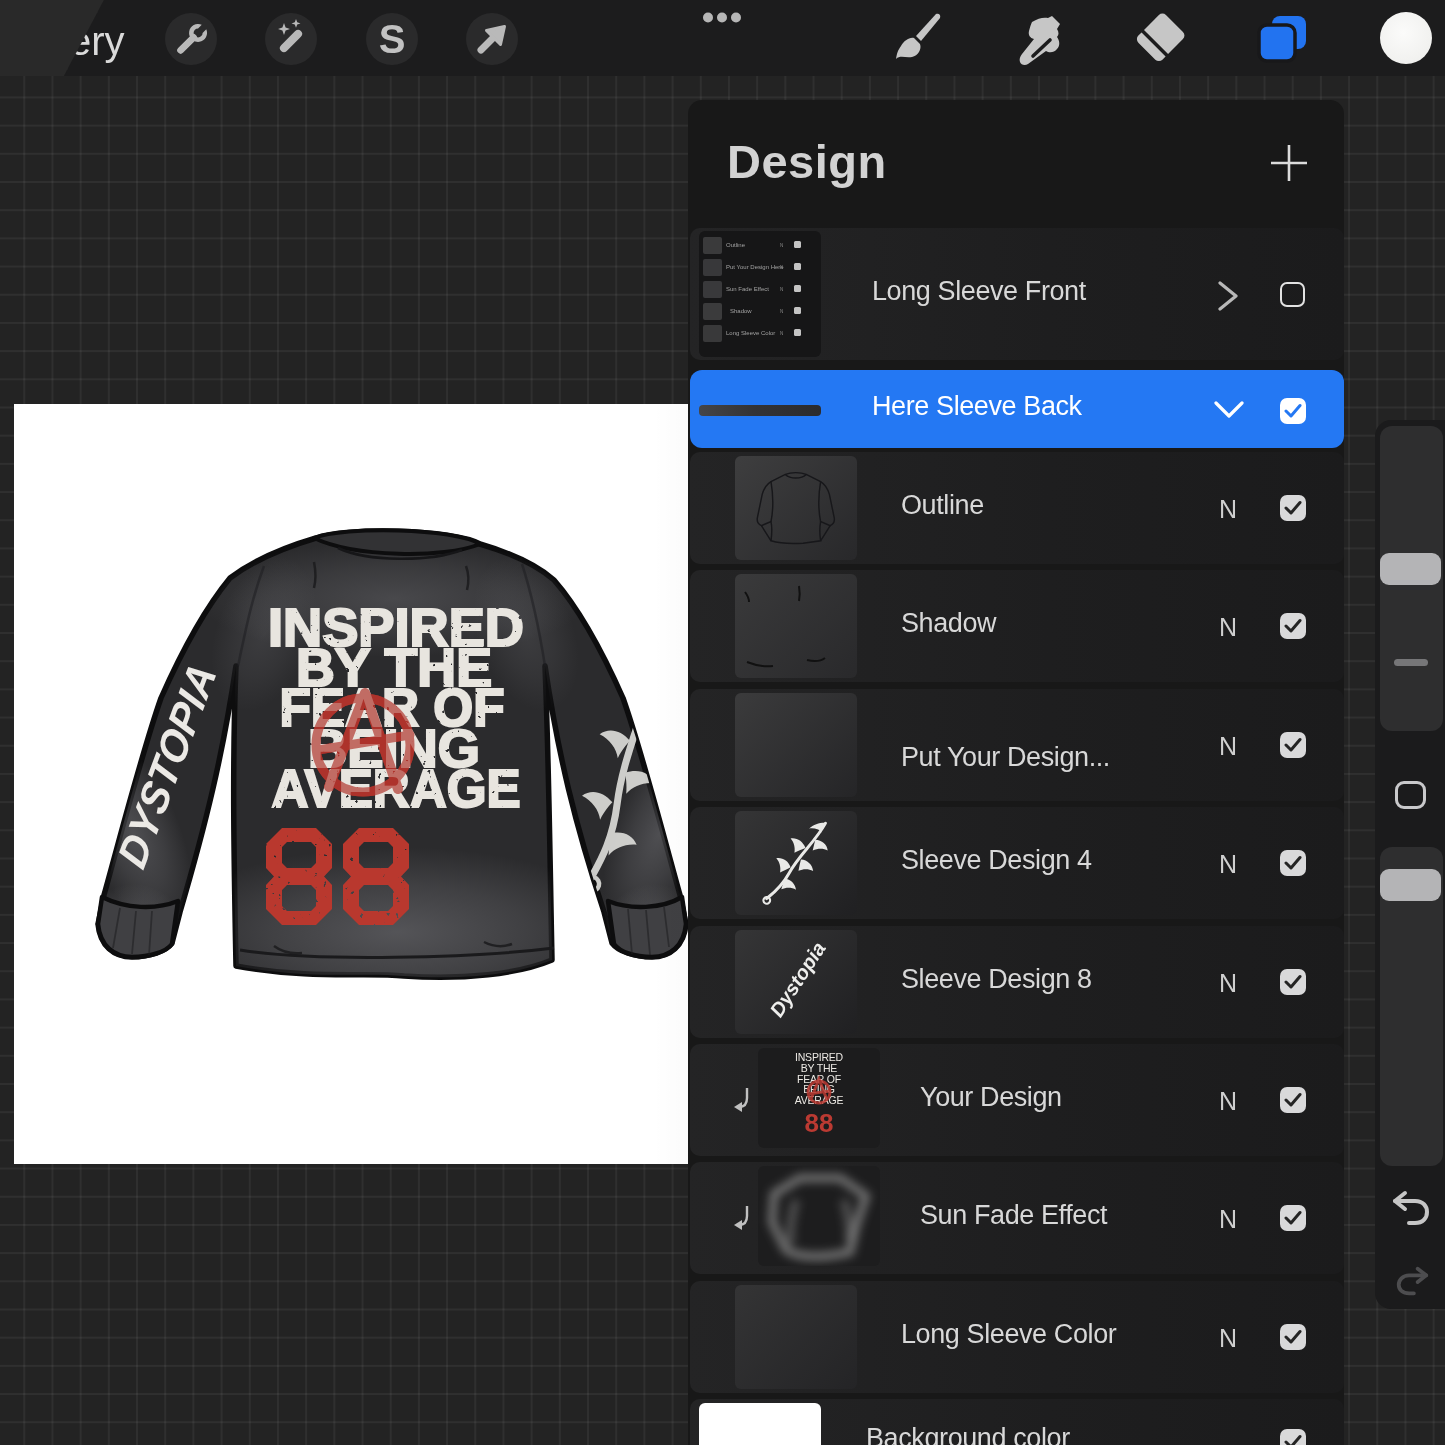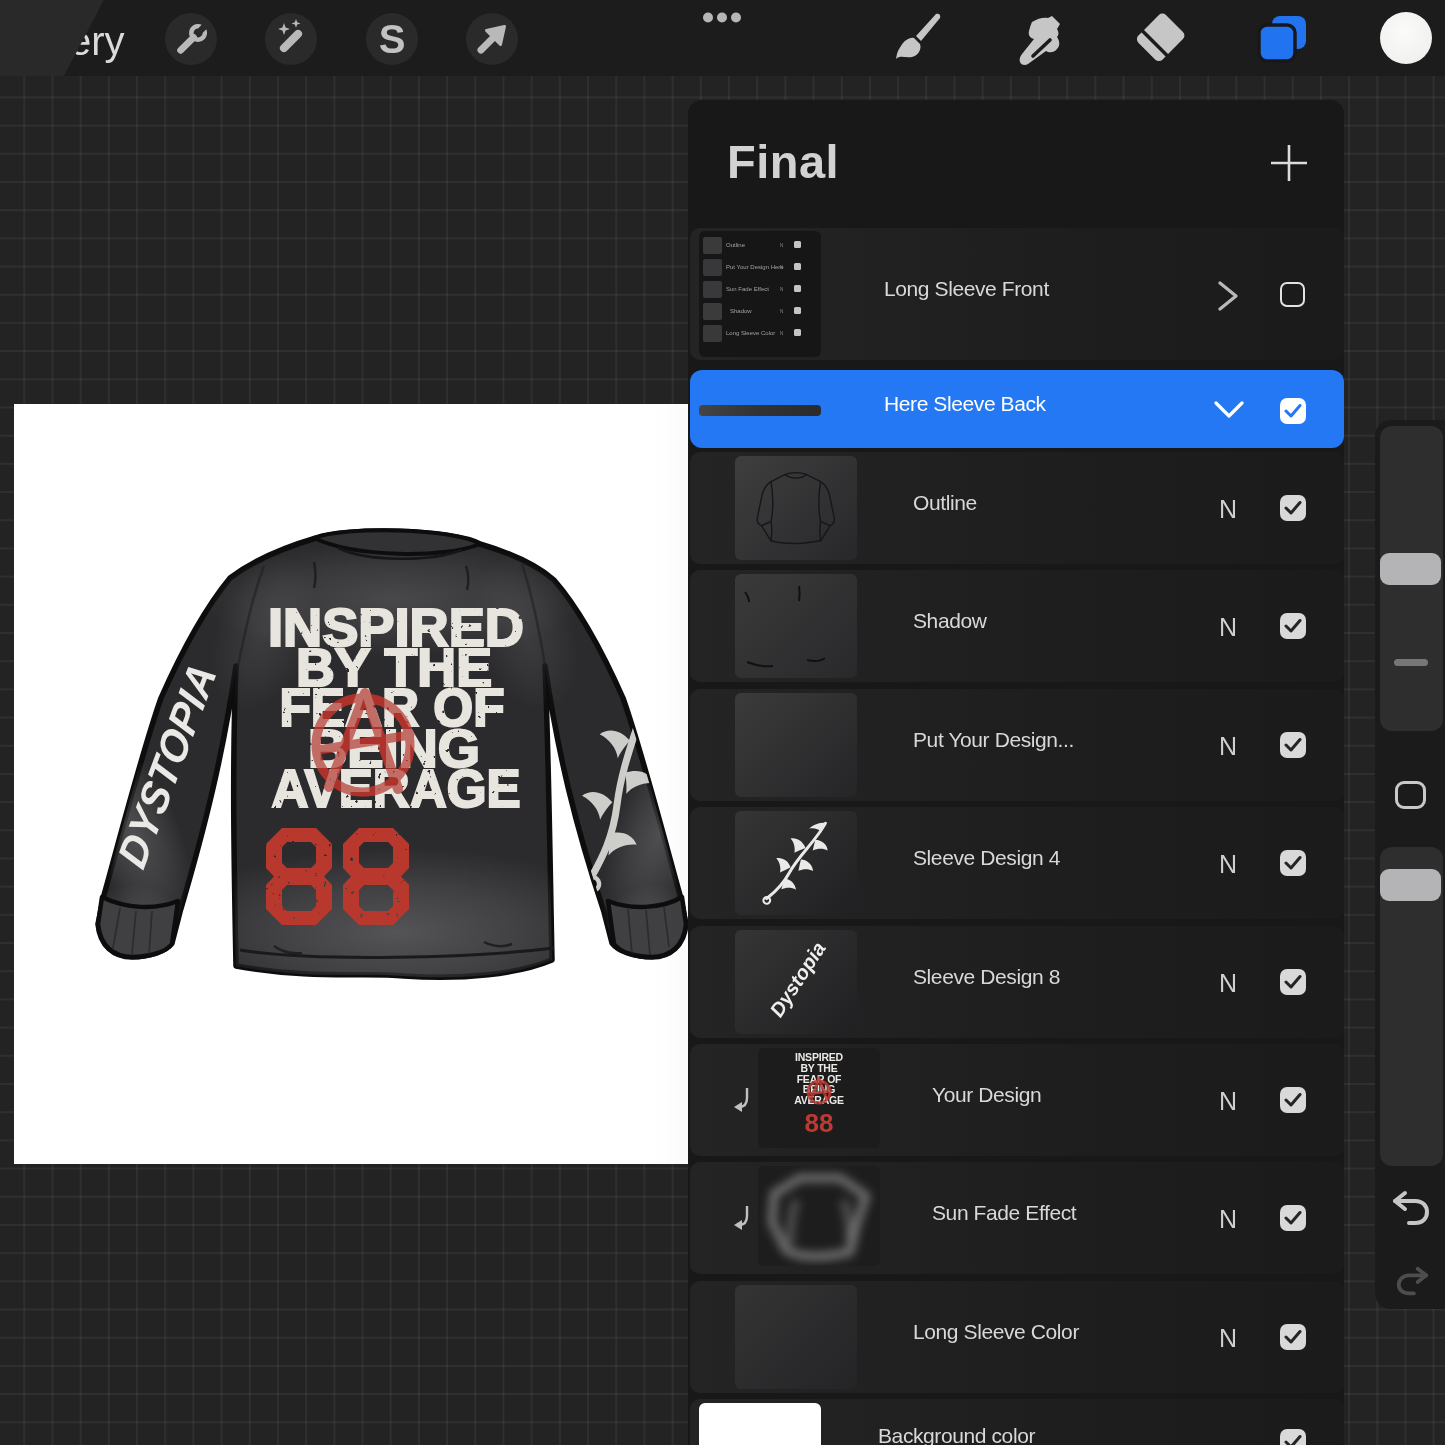--- a/index.html
+++ b/index.html
@@ -16,21 +16,21 @@
   #cornerflat{left:0;top:0;width:110px;height:76px;background:#292929;
       clip-path:polygon(0 0,104px 0,64px 76px,0 76px);}
   #toolbar{left:0;top:0;width:1445px;height:76px;background:#1c1c1d;
       clip-path:polygon(104px 0,1445px 0,1445px 76px,64px 76px);}
   .tcirc{position:absolute;top:13px;width:52px;height:52px;border-radius:50%;background:#2a2a2b;}
   #gallery{position:absolute;left:69px;top:19px;font-size:40px;color:#dadada;}
   
   #panel{left:688px;top:100px;width:656px;height:1345px;background:#181818;border-radius:14px 14px 0 0;}
   #ltitle{left:727px;top:134px;font-size:47px;font-weight:bold;color:#d2d2d2;letter-spacing:0.5px;}
   .row{position:absolute;left:690px;width:654px;background:linear-gradient(90deg,#242425 0%,#1e1e1f 55%,#1b1b1c 100%);border-radius:10px;}
-  .rtitle{position:absolute;font-size:21px;color:#d8d8d8;white-space:nowrap;letter-spacing:-0.4px;line-height:1;margin-left:12px;}
+  .rtitle{position:absolute;font-size:27px;color:#d8d8d8;white-space:nowrap;letter-spacing:-0.4px;line-height:1;}
   .nlab{position:absolute;left:1212px;width:32px;text-align:center;font-size:25px;color:#cfcfcf;}
   .cb{position:absolute;left:1280px;width:26px;height:26px;border-radius:7px;background:#d9d9da;}
   .cb svg{position:absolute;left:4px;top:5px;}
   .cbe{position:absolute;left:1280px;width:21px;height:21px;border-radius:7px;border:2.5px solid #e2e2e2;}
   .th{position:absolute;border-radius:6px;overflow:hidden;}
   .cliparrow{position:absolute;left:731px;width:22px;height:30px;}
   
   #sidebar{left:1375px;top:420px;width:70px;height:889px;background:#1b1b1c;border-radius:16px 0 0 16px;}
   .spanel{position:absolute;left:1380px;width:63px;background:#2e2e2f;border-radius:12px;}
   .shandle{position:absolute;left:1380px;width:61px;height:32px;background:#b4b4b6;border-radius:9px;}
@@ -215,21 +215,21 @@
 
   <svg class="abs" style="left:1254px;top:12px" width="56" height="52" viewBox="0 0 56 52">
     <rect x="18" y="4" width="34" height="33" rx="8" fill="#2273f0"></rect>
     <rect x="5" y="13" width="36" height="36" rx="8" fill="#2273f0" stroke="#18181a" stroke-width="3.5"></rect>
   </svg>
 
   <div class="abs" style="left:1380px;top:12px;width:52px;height:52px;border-radius:50%;background:radial-gradient(circle at 45% 40%, #fbfbfa 0%, #f1f1ef 70%, #e8e8e6 100%);"></div>
 </div>
 
 <div class="abs" id="panel"></div>
-<div class="abs" id="ltitle">Final</div>
+<div class="abs" id="ltitle">Design</div>
 <svg class="abs" style="left:1270px;top:144px" width="38" height="38" viewBox="0 0 38 38">
   <path d="M19 1 V37 M1 19 H37" stroke="#dcdcdc" stroke-width="2.6"></path>
 </svg>
 
 <div class="row" style="top:228px;height:132px;"></div>
 <div class="th" style="left:699px;top:231px;width:122px;height:126px;background:#161617;">
   <div style="position:absolute;left:3px;top:6px;width:116px;height:114px;font-family:'Liberation Sans';">
     <div style="position:absolute;left:1px;top:0px;width:19px;height:17px;background:#3a3a3b;border-radius:2px;"></div>
     <div style="position:absolute;left:24px;top:5px;font-size:6px;color:#a2a2a2;">Outline</div>
     <div style="position:absolute;left:78px;top:6px;font-size:4.5px;color:#8a8a8a;">N</div>
@@ -304,21 +304,21 @@
 <div class="rtitle" style="left:901px;top:610px;">Shadow</div>
 <div class="nlab" style="top:613px;">N</div>
 <div class="cb" style="top:613px;">
     <svg width="18" height="16" viewBox="0 0 18 16">
       <path d="M2 8 L7 13 L16 2.5" stroke="#242424" stroke-width="3" fill="none" stroke-linecap="round" stroke-linejoin="round"></path>
     </svg>
   </div>
 
 <div class="row" style="top:689px;height:112px;"></div>
 <div class="th" style="left:735px;top:693px;width:122px;height:104px;background:linear-gradient(135deg,#3b3b3c 0%,#252527 100%);"></div>
-<div class="rtitle" style="left:901px;top:729px;">Put Your Design...</div>
+<div class="rtitle" style="left:901px;top:744px;">Put Your Design...</div>
 <div class="nlab" style="top:732px;">N</div>
 <div class="cb" style="top:732px;">
     <svg width="18" height="16" viewBox="0 0 18 16">
       <path d="M2 8 L7 13 L16 2.5" stroke="#242424" stroke-width="3" fill="none" stroke-linecap="round" stroke-linejoin="round"></path>
     </svg>
   </div>
 
 <div class="row" style="top:807px;height:112px;"></div>
 <div class="th" style="left:735px;top:811px;width:122px;height:104px;background:linear-gradient(135deg,#353536 0%,#202022 100%);">
   <svg width="122" height="104" viewBox="0 0 122 104">
@@ -353,21 +353,21 @@
       <path d="M2 8 L7 13 L16 2.5" stroke="#242424" stroke-width="3" fill="none" stroke-linecap="round" stroke-linejoin="round"></path>
     </svg>
   </div>
 
 <div class="row" style="top:1044px;height:112px;"></div>
 <svg class="cliparrow" style="top:1085px;" width="22" height="30" viewBox="0 0 22 30">
   <path d="M16 3 V13 C16 19 13 22 8 22" stroke="#c0c0c0" stroke-width="2.4" fill="none"></path>
   <path d="M11 17 L3 22 L11 27 Z" fill="#c0c0c0"></path>
 </svg>
 <div class="th" style="left:758px;top:1048px;width:122px;height:100px;background:#1c1c1d;">
-  <div style="position:absolute;left:0;top:4px;width:122px;text-align:center;font-weight:bold;color:#ece9e4;font-size:10.5px;line-height:10.8px;letter-spacing:-0.2px;">INSPIRED<br>BY THE<br>FEAR OF<br>BEING<br>AVERAGE</div>
+  <div style="position:absolute;left:0;top:4px;width:122px;text-align:center;font-weight:normal;color:#ece9e4;font-size:10.5px;line-height:10.8px;letter-spacing:-0.2px;">INSPIRED<br>BY THE<br>FEAR OF<br>BEING<br>AVERAGE</div>
   <svg style="position:absolute;left:45px;top:27px;" width="32" height="32" viewBox="0 0 32 32">
     <g stroke="#bb3a32" fill="none" opacity="0.85">
       <circle cx="16" cy="17" r="11" stroke-width="2.8"></circle>
       <path d="M8 24 L16 4 L24 25 M5 19 L27 16" stroke-width="3"></path>
     </g>
   </svg>
   <div style="position:absolute;left:0;top:59px;width:122px;text-align:center;font-weight:bold;color:#bb3a32;font-size:26px;line-height:33px;letter-spacing:0px;">88</div>
 </div>
 <div class="rtitle" style="left:920px;top:1084px;">Your Design</div>
 <div class="nlab" style="top:1087px;">N</div>

